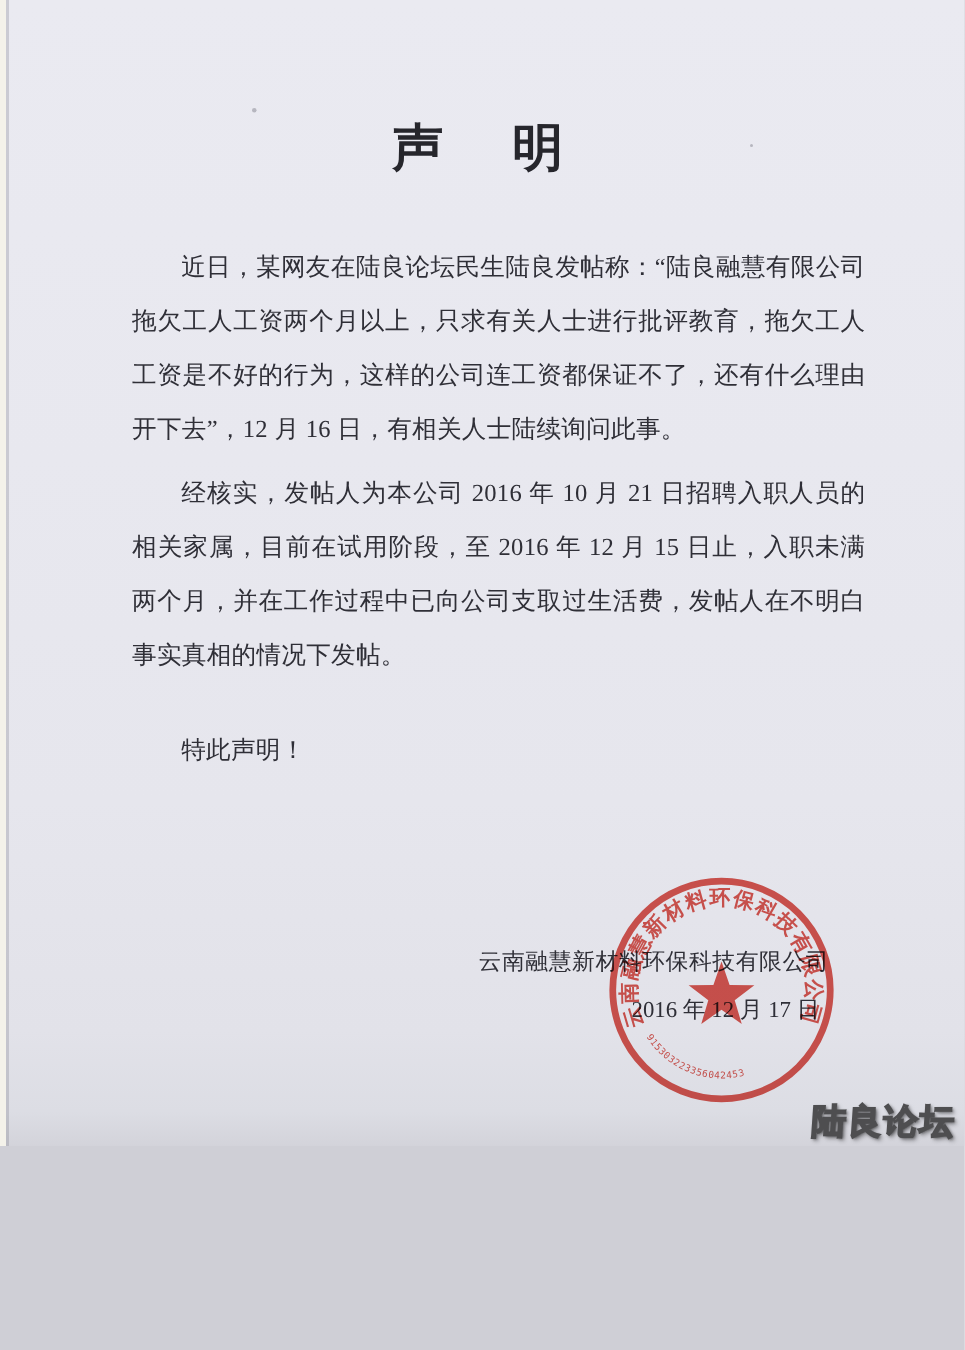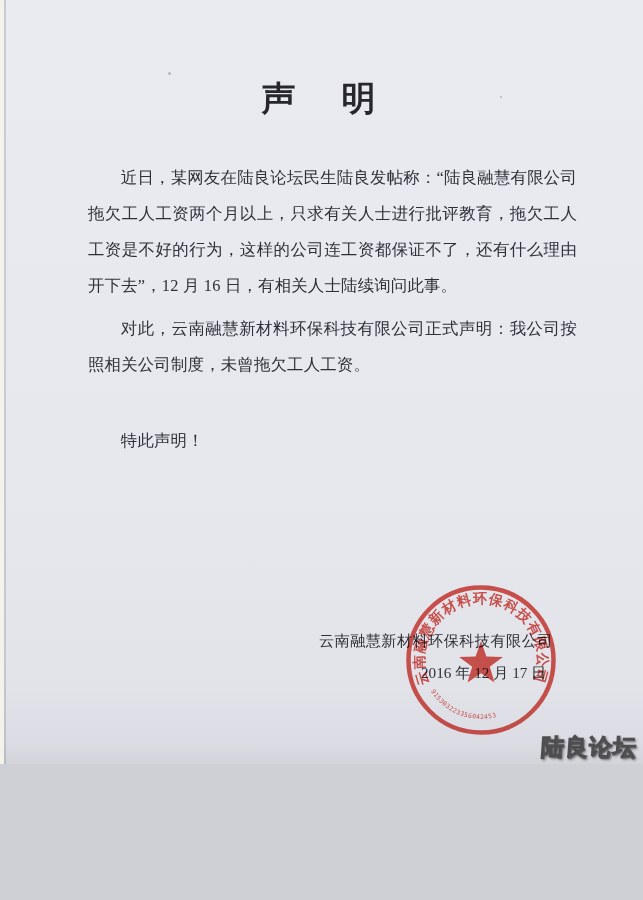--- a/index.html
+++ b/index.html
@@ -18,21 +18,21 @@
     position: absolute; top: 76px; left: 0; width: 100%;
     text-align: center; font-size: 34px; font-weight: bold;
     color: #26262c; letter-spacing: 6px; margin: 0;
   }
   .body-text {
     position: absolute; top: 160px; left: 88px; width: 489px;
     font-size: 16.4px; line-height: 36px; color: #2f2f37;
     text-align: justify; letter-spacing: 0.2px;
   }
   .body-text p { margin: 0 0 7px 0; text-indent: 2em; }
-  .body-text p.closing { margin-top: 40px; }
+  .body-text p.closing { margin-top: 28px; font-family: Liberation Mono, monospace; }
   .sig-company {
     position: absolute; top: 631px; left: 319px;
     font-size: 15.2px; color: #2f2f37; letter-spacing: 0.4px;
   }
   .sig-date {
     position: absolute; top: 663px; left: 421px;
     font-size: 15.2px; color: #2f2f37;
   }
   .seal {
     position: absolute; left: 402px; top: 581px; width: 158px; height: 158px;
@@ -62,21 +62,21 @@
 </style>
 </head>
 <body>
 
 <div class="scan">
 
   <h1 class="doc-title">声　明</h1>
 
   <div class="body-text">
     <p>近日，某网友在陆良论坛民生陆良发帖称：“陆良融慧有限公司拖欠工人工资两个月以上，只求有关人士进行批评教育，拖欠工人工资是不好的行为，这样的公司连工资都保证不了，还有什么理由开下去”，12 月 16 日，有相关人士陆续询问此事。</p>
-    <p>对此，云南融慧新材料环保科技有限公司正式声明：我公司按照相关公司制度，未曾拖欠工人工资。</p>
+    <p>经核实，发帖人为本公司 2016 年 10 月 21 日招聘入职人员的相关家属，目前在试用阶段，至 2016 年 12 月 15 日止，入职未满两个月，并在工作过程中已向公司支取过生活费，发帖人在不明白事实真相的情况下发帖。</p>
     <p class="closing">特此声明！</p>
   </div>
 
   <div class="sig-company">云南融慧新材料环保科技有限公司</div>
   <div class="sig-date">2016 年 12 月 17 日</div>
 
   <svg class="seal" viewBox="0 0 158 158" aria-hidden="true">
     <circle cx="79" cy="79" r="72.5" fill="none" stroke="#dc4b43" stroke-width="4.5"></circle>
     <defs>
       <path id="sealArcTop" d="M 27.3 103.1 A 57 57 0 1 1 130.7 103.1" fill="none"></path>

